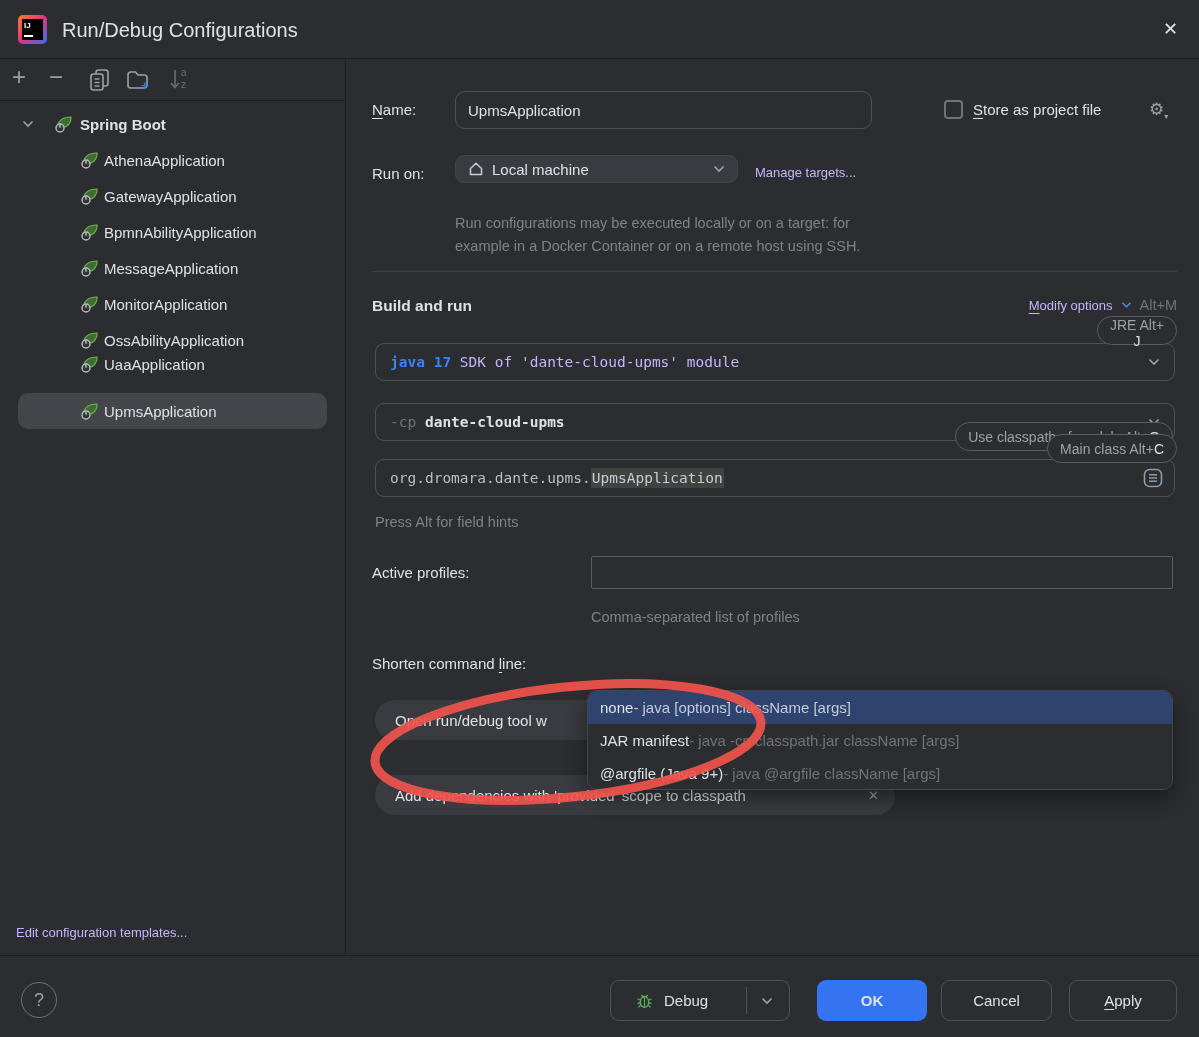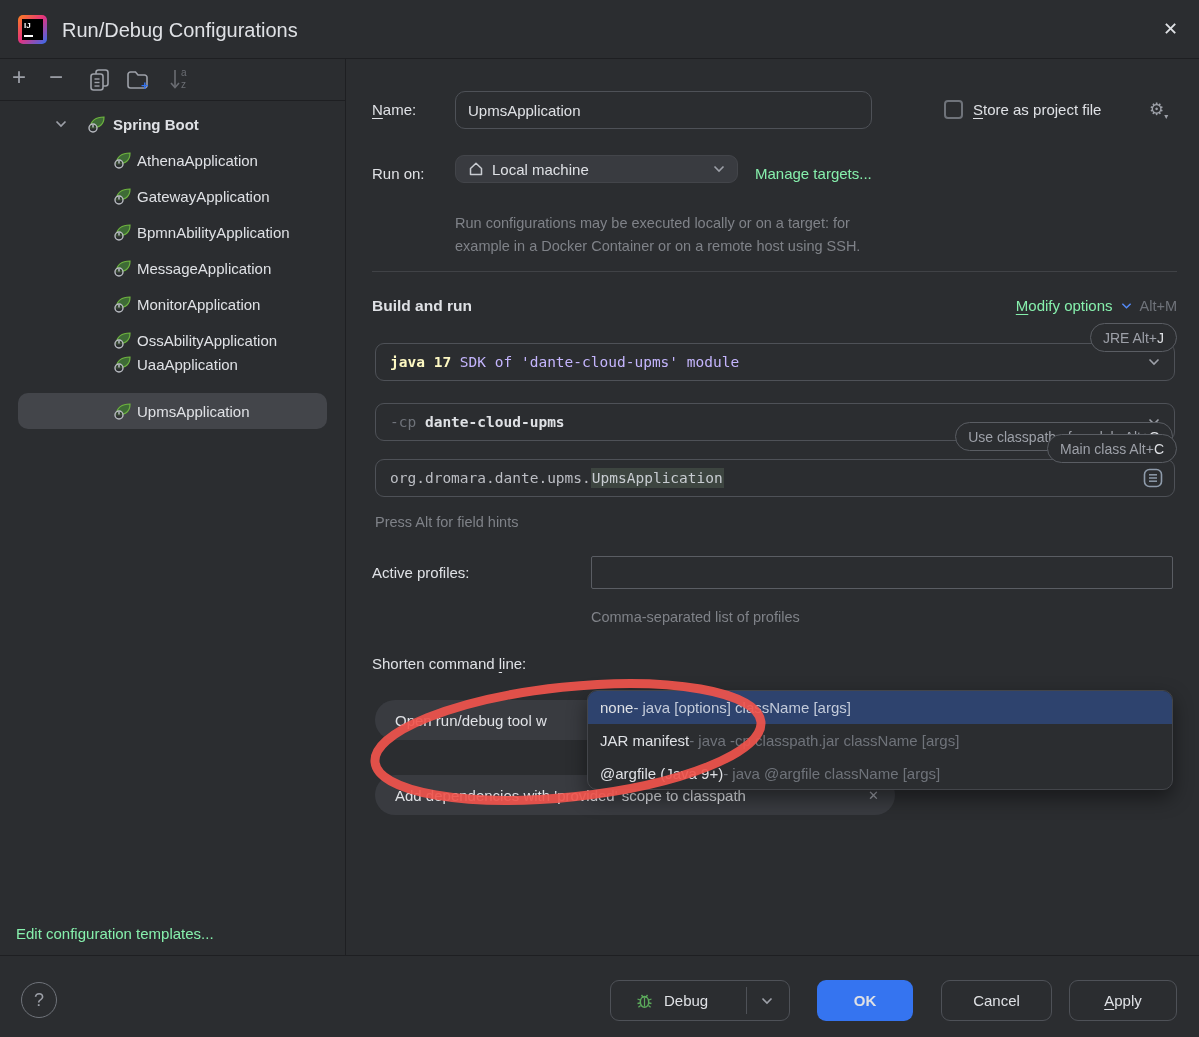--- a/index.html
+++ b/index.html
@@ -3,30 +3,30 @@
 <meta charset="utf-8">
 <style>
   * { margin:0; padding:0; box-sizing:border-box; }
   html,body { background:#1e1f22; }
   body { font-family:"Liberation Sans","DejaVu Sans",sans-serif; }
   #app { position:relative; width:1199px; height:1037px; background:#2b2d30; overflow:hidden; color:#dfe1e5; }
   .abs { position:absolute; }
   .txt { font-size:15px; color:#dfe1e5; white-space:nowrap; }
   .hint { font-size:14.5px; color:#7f8288; white-space:nowrap; }
   .dim { color:#6f737a; }
-  .link { color:#86efac; font-size:15px; white-space:nowrap; cursor:pointer; }
+  .link { color:#c4b5fd; font-size:13px; white-space:nowrap; cursor:pointer; }
   .mn { text-decoration:underline; text-underline-offset:2.5px; }
   .mono { font-family:"DejaVu Sans Mono","Liberation Mono",monospace; font-size:14.5px; }
   .combo { border:1px solid #4e5157; border-radius:9px; display:flex; align-items:center; background:transparent; }
   .chev { flex:0 0 auto; }
   .kbdpill { height:29px; border:1px solid #5a5d63; border-radius:15px; background:#2b2d30;
              display:flex; align-items:center; padding:0 12px; font-size:14px; color:#9da0a8;
              z-index:3; white-space:nowrap; }
   .kbdpill .key { color:#dfe1e5; }
-  .trow { position:absolute; left:0; width:345px; height:36px; display:flex; align-items:center;padding-left:33px; }
+  .trow { position:absolute; left:0; width:345px; height:36px; display:flex; align-items:center; }
   .trow .hl { position:absolute; left:18px; right:18px; top:0; bottom:0; border-radius:10px; }
   .trow.tsel .hl { background:#43454a; }
   .trow > * { position:relative; z-index:1; }
   .btn { position:absolute; top:980px; height:41px; border:1px solid #4e5157; border-radius:9px;
          display:flex; align-items:center; justify-content:center; font-size:15px; color:#dfe1e5;
          background:transparent; cursor:pointer; }
   .icon-btn { color:#9da0a8; }
   input { outline:none; }
   svg { display:block; }
   .popup-item { height:33px; display:flex; align-items:center; padding:0 12px; font-size:15px; white-space:nowrap; overflow:hidden; }
@@ -230,28 +230,28 @@
       <span class="mn">M</span><span>odify options</span>
     </span>
     <span style="cursor:pointer;">
       <svg width="11" height="8" viewBox="0 0 12 8">
           <polyline points="1.5,1.5 6,6 10.5,1.5" fill="none" stroke="#548af7" stroke-width="1.6"></polyline>
         </svg>
     </span>
     <span class="dim" style="font-size:14.5px;">Alt+M</span>
   </div>
 
-  <div class="kbdpill abs" style="right:22px;top:323px;">
+  <div class="kbdpill abs" style="right:22px;top:316px;flex-direction:column;">
     <span>JRE Alt+</span>
       <span class="key">J</span>
   </div>
 
   <div class="abs combo" style="left:375px;top:343px;width:800px;height:38px;padding:0 14px;cursor:pointer;">
     <span class="mono">
-      <span style="color:#fef9c3;font-weight:bold;">java 17</span><span style="color:#c4b5fd;"> SDK of 'dante-cloud-upms' module</span>
+      <span style="color:#3b82f6;font-weight:bold;">java 17</span><span style="color:#c4b5fd;"> SDK of 'dante-cloud-upms' module</span>
     </span>
     <span class="chev" style="margin-left:auto;">
       <svg width="12" height="8" viewBox="0 0 12 8">
           <polyline points="1.5,1.5 6,6 10.5,1.5" fill="none" stroke="#9da0a8" stroke-width="1.6"></polyline>
         </svg>
     </span>
   </div>
 
   <div class="kbdpill abs" style="right:26px;top:374px;margin-top:48px;">
     <span>Use classpath of module Alt+</span>
@@ -351,21 +351,21 @@
     </span>
     <span>Debug</span>
     <span style="position:absolute;right:42px;top:6px;bottom:6px;width:1px;background:#4e5157;"></span>
     <span style="position:absolute;right:16px;cursor:pointer;">
       <svg width="12" height="8" viewBox="0 0 12 8">
           <polyline points="1.5,1.5 6,6 10.5,1.5" fill="none" stroke="#9da0a8" stroke-width="1.6"></polyline>
         </svg>
     </span>
   </div>
 
-  <div class="btn" style="left:817px;width:96px;background:#3574f0;border:none;font-weight:bold;">
+  <div class="btn" style="left:817px;width:110px;background:#3574f0;border:none;font-weight:bold;">
     <span>OK</span>
   </div>
   <div class="btn" style="left:941px;width:111px;">
     <span>Cancel</span>
   </div>
   <div class="btn" style="left:1069px;width:108px;">
     <span><span class="mn">A</span><span>pply</span></span>
   </div>
 
 </div>

